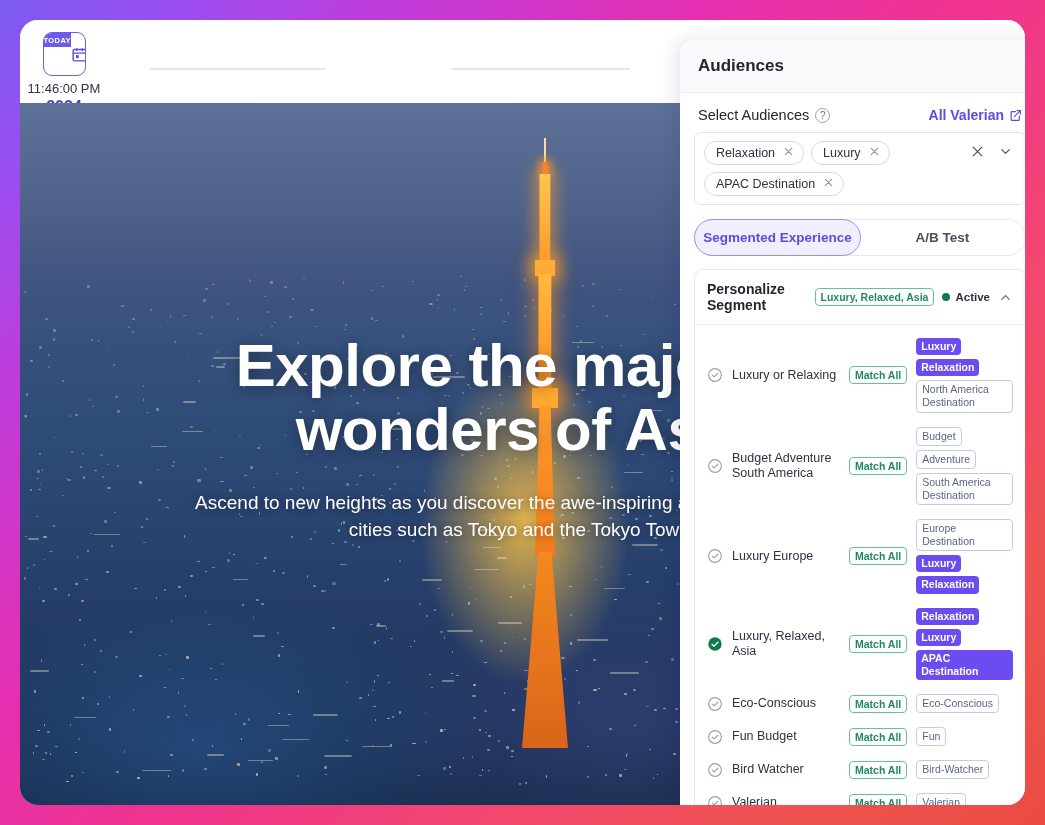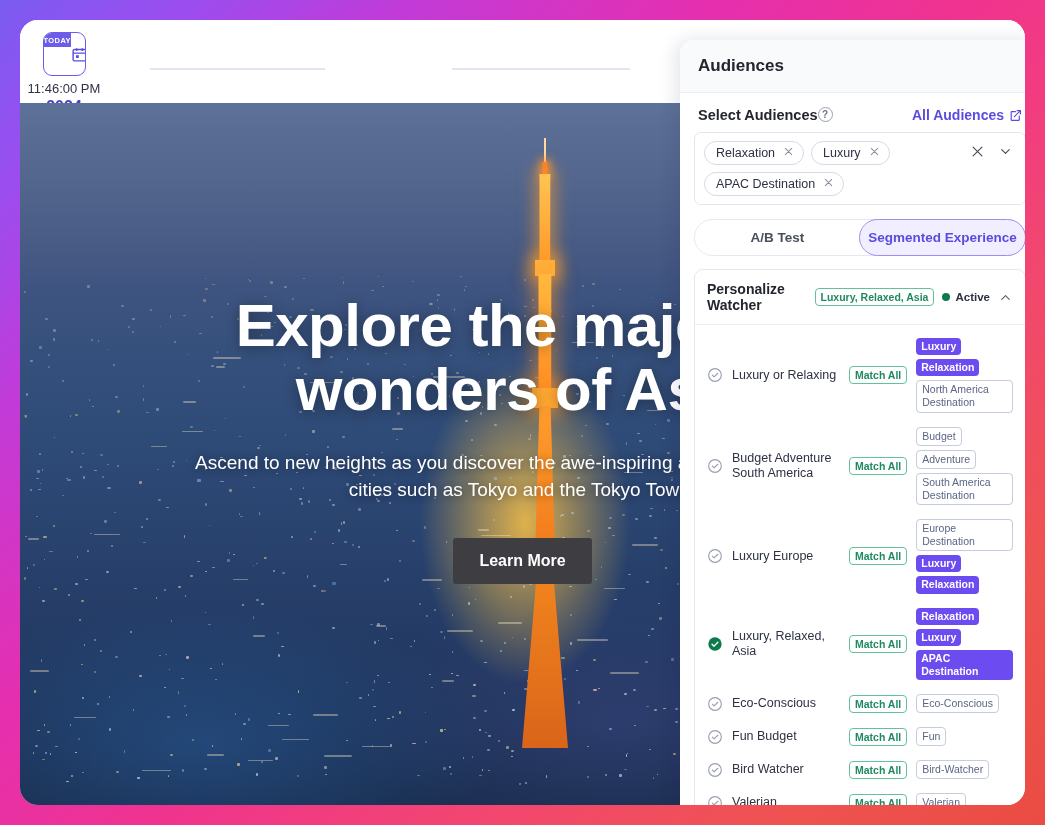--- a/index.html
+++ b/index.html
@@ -188,22 +188,22 @@
     display: flex; flex-direction: column;
     overflow: hidden;
   }
 
   .sel-row {
     display: flex; align-items: center; justify-content: space-between;
     padding: 14px 4px 9px;
     flex: none;
   }
   .sel-label {
-    display: flex; align-items: flex-start; 
-    font-size: 14.5px; font-weight: bold; color: #23262f;
+    display: flex; align-items: center; gap: 6px;
+    font-size: 14.5px; font-weight: normal; color: #23262f;
   }
   .help-icon {
     width: 15px; height: 15px; border-radius: 50%;
     border: 1.2px solid #9aa0b0; color: #6f7584;
     font-size: 10px; line-height: 13px; text-align: center;
     cursor: pointer;
   }
   #all-audiences {
     display: flex; align-items: center; gap: 5px;
     font-size: 14px; font-weight: bold; color: #5a4ce0;
@@ -1344,21 +1344,20 @@
       <div class="tw-seg" style="top:414px;width:46px;height:196px;background:linear-gradient(180deg,#f5881e,#d9651a);clip-path:polygon(36% 0,64% 0,100% 100%,0 100%);box-shadow:0 0 24px 10px rgba(240,130,30,.38);"></div>
     </div>
 
     <div id="hero-nav">
       <span>Region</span>
     </div>
 
     <div id="hero-content">
       <h1 id="hero-title">Explore the majestic wonders of Asia</h1>
       <p id="hero-sub">Ascend to new heights as you discover the awe-inspiring architecture of Asian cities such as Tokyo and the Tokyo Tower</p>
-      <button id="hero-cta">Learn More</button>
     </div>
 
     <div id="carousel-next">
       <svg width="12" height="12" viewBox="0 0 24 24" fill="none" stroke="#8a84b8" stroke-width="2.4" stroke-linecap="round" stroke-linejoin="round">
           <path d="M9 18l6-6-6-6"></path>
         </svg>
     </div>
   </div>
 
   <div id="audiences-panel">
@@ -1368,21 +1367,21 @@
     </div>
 
     <div id="panel-body">
 
       <div class="sel-row">
         <div class="sel-label">
           <span>Select Audiences</span>
           <span class="help-icon">?</span>
         </div>
         <div id="all-audiences">
-          <span>All Audiences</span>
+          <span>All Valerian</span>
           <span style="display:flex;">
             <svg width="13" height="13" viewBox="0 0 24 24" fill="none" stroke="#5a4ce0" stroke-width="2.2" stroke-linecap="round" stroke-linejoin="round">
               <path d="M15 3h6v6"></path>
                 <path d="M10 14L21 3"></path>
               <path d="M19 13v7a1 1 0 0 1-1 1H5a1 1 0 0 1-1-1V6a1 1 0 0 1 1-1h7"></path>
             </svg>
           </span>
         </div>
       </div>
 
@@ -1415,27 +1414,27 @@
           </span>
           <span style="display:flex;cursor:pointer;">
             <svg width="15" height="15" viewBox="0 0 24 24" fill="none" stroke="#4a4f5c" stroke-width="1.9" stroke-linecap="round" stroke-linejoin="round">
                 <path d="M6 9l6 6 6-6"></path>
               </svg>
           </span>
         </div>
       </div>
 
       <div id="tabs">
+          <div class="tab active">Segmented Experience</div>
           <div class="tab">A/B Test</div>
-          <div class="tab active">Segmented Experience</div>
         </div>
 
       <div id="segment-card">
         <div id="segment-head">
-          <span id="segment-head-title">Personalize Watcher</span>
+          <span id="segment-head-title">Personalize Segment</span>
           <span class="pill-outline-green">Luxury, Relaxed, Asia</span>
           <span class="status-badge">
             <span class="status-dot"></span>
             <span>Active</span>
           </span>
           <span id="collapse-btn">
             <svg width="15" height="15" viewBox="0 0 24 24" fill="none" stroke="#5b6170" stroke-width="1.9" stroke-linecap="round" stroke-linejoin="round">
                 <path d="M6 15l6-6 6 6"></path>
               </svg>
           </span>

